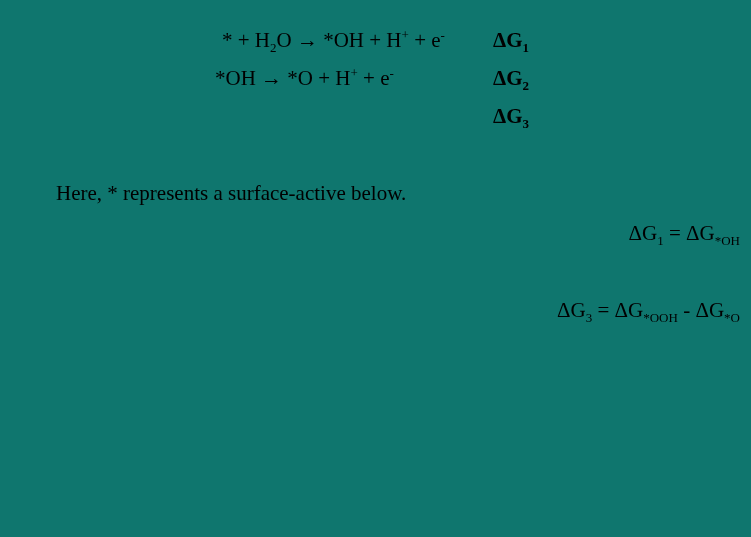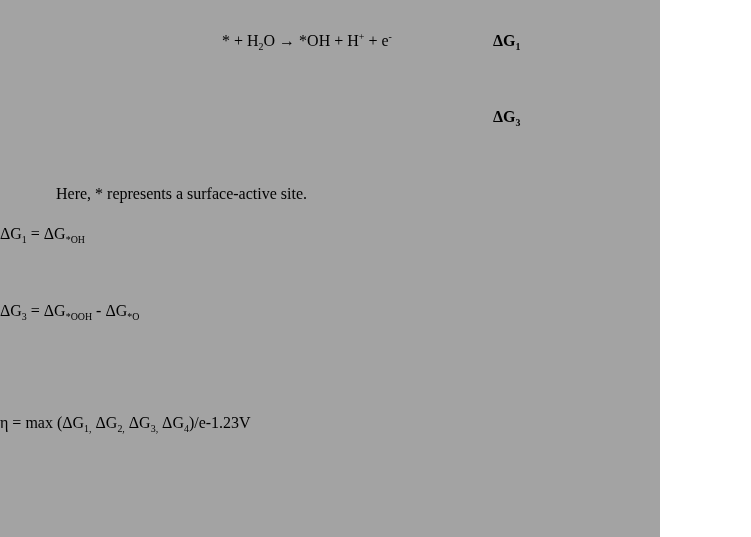--- a/index.html
+++ b/index.html
@@ -2,25 +2,25 @@
 <html><head>
 <meta charset="utf-8">
 <style>
   html, body {
     margin: 0;
     padding: 0;
     background: #ffffff;
   }
   #page {
     position: relative;
-    width: 660px;
+    width: 751px;
     height: 537px;
-    background: #a3a3a3;
+    background: #0f766e;
     font-family: "Liberation Serif", serif;
-    font-size: 16px;
+    font-size: 21px;
     color: #000000;
     overflow: hidden;
   }
   .line {
     position: absolute;
     white-space: nowrap;
     line-height: 19px;
   }
   .rx-row {
     position: absolute;
@@ -41,44 +41,47 @@
     position: absolute;
     left: 493px;
     white-space: nowrap;
     line-height: 19px;
     font-weight: bold;
   }
   .centerline {
     position: absolute;
     left: 0;
     width: 740px;
-    text-align: left;
+    text-align: right;
     white-space: nowrap;
     line-height: 19px;
   }
   sub, sup {
     font-size: 0.62em;
     line-height: 0;
   }
   sup { vertical-align: super; }
   sub { vertical-align: sub; }
 </style>
 </head>
 <body>
 
 <div id="page">
 
   <div class="rx-row" style="top:31px">
     <span class="rx-eq rx-eq-first">* + H<sub>2</sub>O → *OH + H<sup>+</sup> + e<sup>-</sup></span>
     <span class="rx-label">ΔG<sub>1</sub></span>
   </div>
+  <div class="rx-row" style="top:69px">
+    <span class="rx-eq">*OH → *O + H<sup>+</sup> + e<sup>-</sup></span>
+    <span class="rx-label">ΔG<sub>2</sub></span>
+  </div>
   <div class="rx-row" style="top:107px">
     <span class="rx-label">ΔG<sub>3</sub></span>
   </div>
 
-  <div class="line" style="left:56px; top:184px">Here, * represents a surface-active site.</div>
+  <div class="line" style="left:56px; top:184px">Here, * represents a surface-active below.</div>
 
   <div class="centerline" style="top:224px">ΔG<sub>1</sub> = ΔG<sub>*OH</sub></div>
   <div class="centerline" style="top:301px">ΔG<sub>3</sub> = ΔG<sub>*OOH</sub> - ΔG<sub>*O</sub></div>
 
-  <div class="centerline" style="top:413px">η = max (ΔG<sub>1,</sub> ΔG<sub>2,</sub> ΔG<sub>3,</sub> ΔG<sub>4</sub>)/e-1.23V</div>
 
 </div>
 
 </body></html>

